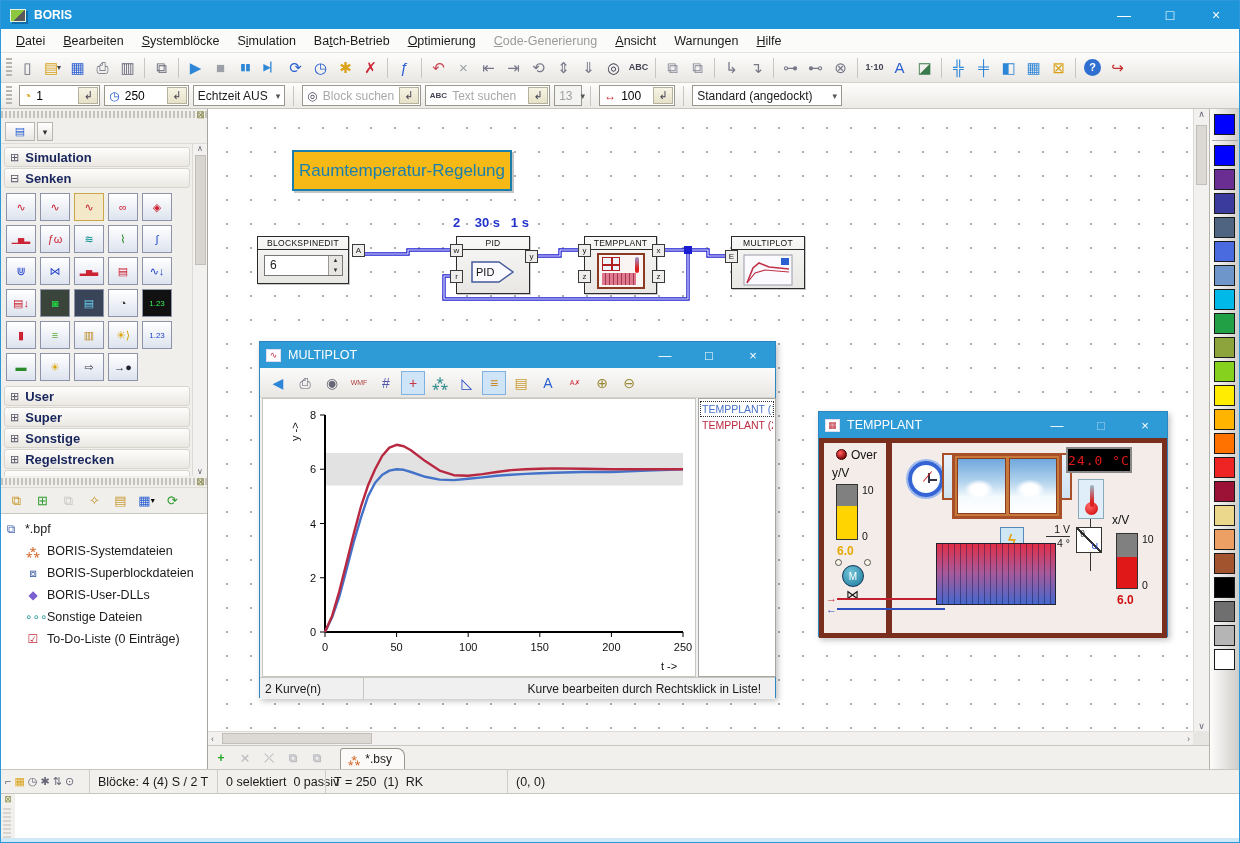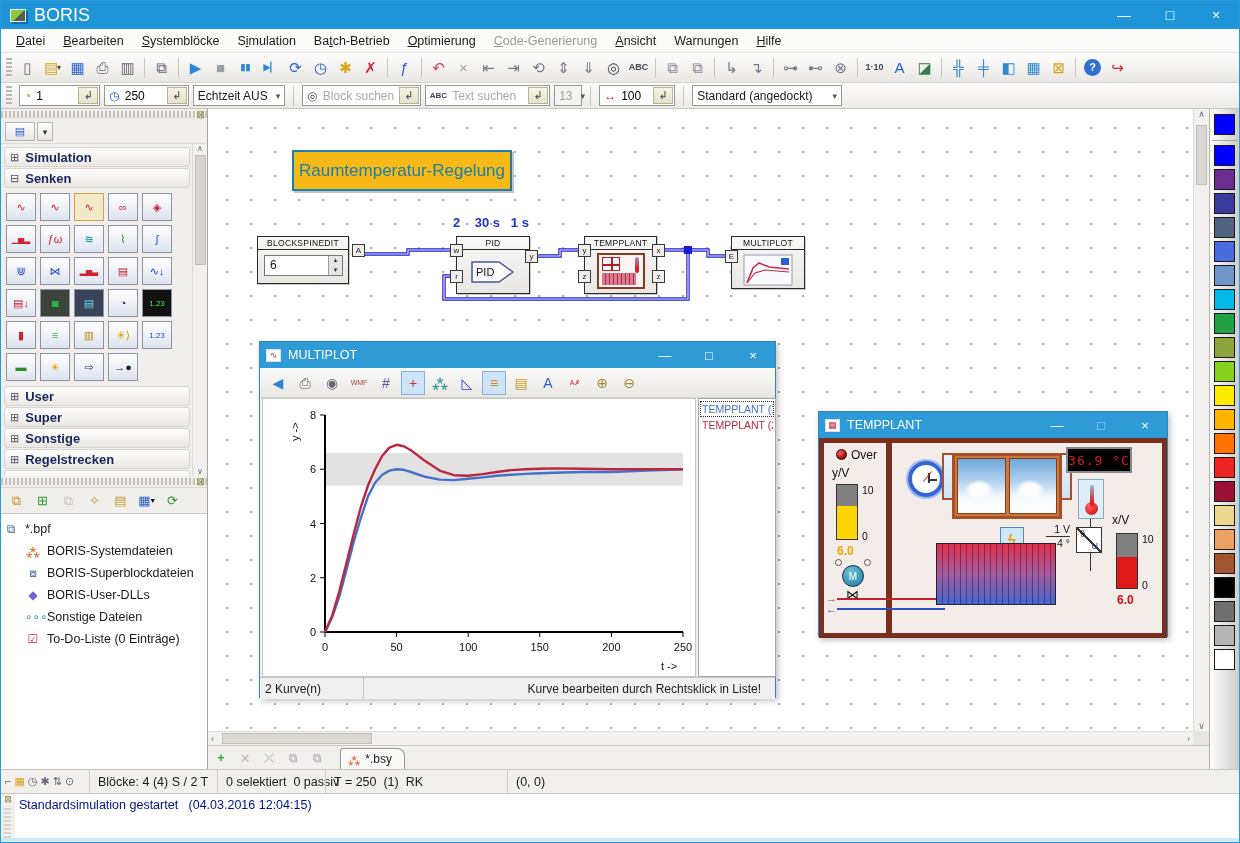--- a/index.html
+++ b/index.html
@@ -2,21 +2,21 @@
 <html><head>
 <meta charset="utf-8">
 <style>
   html,body{margin:0;padding:0;background:#c8c8c8;font-family:"Liberation Sans",sans-serif;}
   *{box-sizing:border-box;}
   .app{position:relative;width:1240px;height:843px;background:#f0efed;border:1px solid #2b99da;overflow:hidden;font-size:12px;color:#1a1a1a;}
   .pre{white-space:pre;}
   
   .titlebar{position:absolute;top:0;left:0;right:0;height:28px;background:#1e95d8;display:flex;align-items:center;color:#fff;}
   .boris-logo{width:16px;height:13px;margin:0 8px 0 9px;background:linear-gradient(135deg,#8dc63f 0 55%,#5a5a5a 55%);border:1px solid #e8f4e0;box-shadow:2px 2px 0 #0e6da8;}
-  .title-text{font-size:18px;}
+  .title-text{font-size:12px;font-weight:bold;}
   .win-btns{margin-left:auto;display:flex;height:100%;}
   .win-btn{width:46px;height:100%;display:flex;align-items:center;justify-content:center;color:#fff;font-size:14px;}
   
   .menubar{position:absolute;top:28px;left:0;right:0;height:24px;background:#fbfbfa;display:flex;align-items:center;padding-left:6px;border-bottom:1px solid #e4e2de;}
   .menu-item{padding:3px 9px;font-size:12.5px;}
   .menu-item.disabled{color:#9a9a9a;}
   
   .toolbar1{position:absolute;top:52px;left:0;right:0;height:30px;background:linear-gradient(#fdfdfc,#e9e7e3);border-bottom:1px solid #d6d3cd;display:flex;align-items:center;padding-left:2px;}
   .grip{width:6px;height:20px;margin:0 3px;background:repeating-linear-gradient(180deg,#b9b6b0 0 2px,transparent 2px 4px);}
   .tbtn{position:relative;width:25px;height:25px;border:1px solid transparent;background:transparent;display:flex;align-items:center;justify-content:center;padding:0;}
@@ -769,21 +769,21 @@
                 <span class="h3"></span>
               </div>
             <div class="winter" style="left:128px;top:10px;width:110px;height:66px">
               <div class="flap" style="left:-13px"></div>
               <div class="pane"></div>
               <div class="pane"></div>
               <div class="flap" style="right:-13px"></div>
             </div>
             <div class="bolt" style="left:176px;top:84px">ϟ</div>
             <div class="radiator" style="left:112px;top:100px;width:120px;height:62px"></div>
-            <div class="tdisplay" style="left:242px;top:4px;width:66px;height:26px">36.9 °C</div>
+            <div class="tdisplay" style="left:242px;top:4px;width:66px;height:26px">24.0 °C</div>
             <div class="thermo-tile" style="left:254px;top:36px">
                 <span class="stem"></span>
                 <span class="bulb"></span>
               </div>
             <div class="vline" style="left:266px;top:76px;height:8px"></div>
             <div class="frac" style="left:222px;top:80px">
               <div class="top">1 V</div>
               <div>4 °</div>
             </div>
             <div class="conv" style="left:252px;top:84px">
@@ -878,16 +878,15 @@
       </span>
     <span class="sb-seg w1 pre">Blöcke: 4 (4) S / 2 T</span>
     <span class="sb-seg w2 pre">0 selektiert  0 passiv</span>
     <span class="sb-seg w3 pre">T = 250  (1)  RK</span>
     <span class="sb-seg w4 pre">(0, 0)</span>
   </div>
 
   <div class="logpanel">
     <div class="log-grip"><span>⊠</span></div>
     <div class="log-lines">
-      <div class="log-line pre">Standardsimulation gestartet   (04.03.2016 12:04:15)</div>
     </div>
   </div>
 </div>
 
 </body></html>

